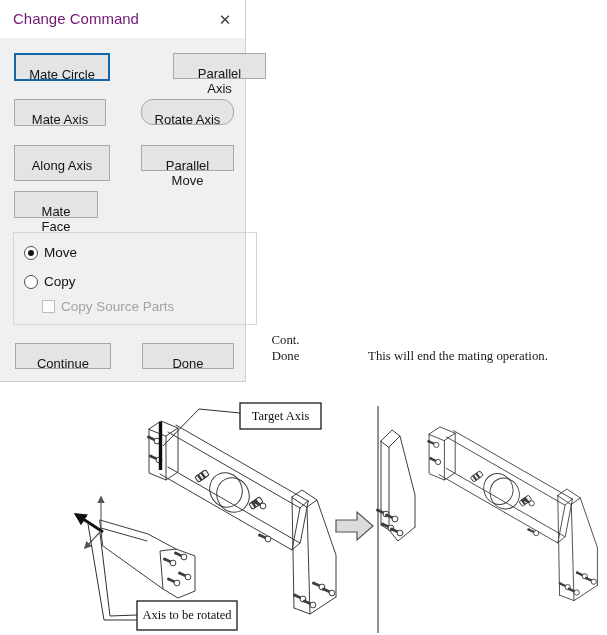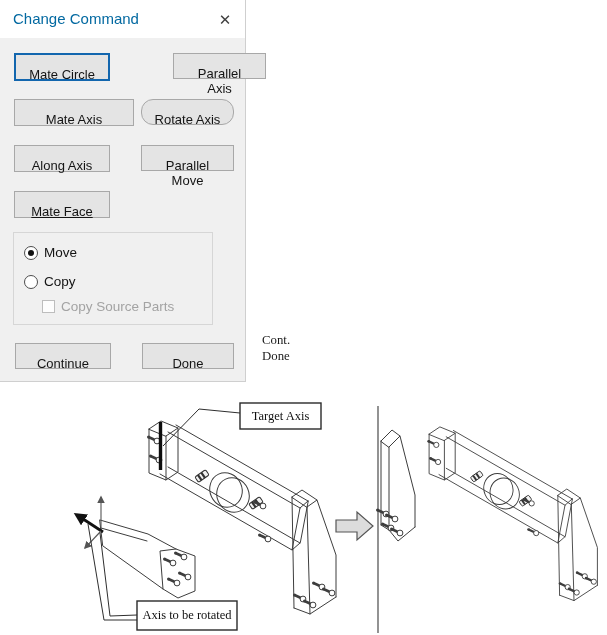--- a/index.html
+++ b/index.html
@@ -3,52 +3,52 @@
 <meta charset="utf-8">
 <style>
   html,body{margin:0;padding:0;background:#fff;}
   .stage{position:relative;width:607px;height:635px;background:#fff;overflow:hidden;
          font-family:"Liberation Sans",sans-serif;}
 
   
   .dialog{position:absolute;left:0;top:0;width:246px;height:382px;background:#f0f0f0;
           border-right:1px solid #cfcfcf;border-bottom:1px solid #cfcfcf;box-sizing:border-box;}
   .titlebar{position:absolute;left:0;top:0;width:100%;height:38px;background:#ffffff;}
-  .title{position:absolute;left:13px;top:0;line-height:38px;font-size:15px;color:#0369a1;}
+  .title{position:absolute;left:13px;top:0;line-height:38px;font-size:15px;color:#701a75;}
   .close{position:absolute;right:5px;top:7px;width:30px;height:25px;background:transparent;
          border:none;font-size:15px;color:#404040;cursor:default;padding:0;
          font-family:"DejaVu Sans",sans-serif;}
   .cmd{position:absolute;box-sizing:border-box;background:#e4e4e4;border:1px solid #a8a8a8;
        font-family:"Liberation Sans",sans-serif;font-size:13px;color:#141414;padding:12px;}
   .b0{left:14px;top:53px;width:96px;height:27px;border:2px solid #1266ae;}
   .b1{left:141px;top:53px;width:93px;height:26px;margin-left:32px;}
-  .b2{left:14px;top:99px;width:120px;height:27px;}
+  .b2{left:14px;top:99px;width:92px;height:27px;}
   .b3{left:141px;top:99px;width:93px;height:26px;border-radius:12px;}
-  .b4{left:14px;top:145px;width:96px;height:27px;}
+  .b4{left:14px;top:145px;width:96px;height:36px;}
   .b5{left:141px;top:145px;width:93px;height:26px;}
-  .b6{left:14px;top:191px;width:96px;height:27px;text-decoration:underline;}
+  .b6{left:14px;top:191px;width:84px;height:27px;}
   .continue{left:15px;top:343px;width:96px;height:25px;}
   .done{left:142px;top:343px;width:92px;height:25px;}
 
-  .groupbox{position:absolute;left:13px;top:232px;width:200px;height:93px;box-sizing:border-box;
+  .groupbox{position:absolute;left:13px;top:232px;width:244px;height:93px;box-sizing:border-box;
             border:1px solid #d6d6d6;}
   .radio-row,.check-row{position:absolute;display:flex;align-items:center;gap:6px;}
   .row-move{left:10px;top:12px;}
   .row-copy{left:10px;top:41px;}
   .check-row{left:28px;top:66px;}
   .radio{width:14px;height:14px;border:1px solid #4d4d4d;border-radius:50%;background:#fff;
          display:inline-flex;align-items:center;justify-content:center;box-sizing:border-box;}
   .radio.selected::after{content:"";width:6px;height:6px;border-radius:50%;background:#111;}
   .rlabel{font-size:13.5px;color:#141414;}
   .checkbox{width:13px;height:13px;border:1px solid #bdbdbd;background:#fdfdfd;box-sizing:border-box;}
   .clabel{font-size:13.5px;color:#a3a3a3;text-align:right;}
 
   
   .notes{position:absolute;left:262px;top:333px;width:345px;font-family:"Liberation Serif",serif;
-         font-size:12.8px;color:#1a1a1a;line-height:15.5px;}
+         font-size:12.8px;color:#1a1a1a;line-height:15.5px;text-align:center;}
   .note-row{display:flex;}
   .term{width:47px;flex:0 0 47px;}
   .desc{flex:1;}
 
   
   .illus{position:absolute;left:0;top:388px;width:607px;height:247px;}
   .wire path,.wire ellipse,.wire line,.wire polyline{fill:none;stroke:#3d3d3d;stroke-width:1;
         stroke-linejoin:round;stroke-linecap:round;}
   .leader{fill:none;stroke:#2e2e2e;stroke-width:1;}
   .lblbox{fill:#ffffff;stroke:#2a2a2a;stroke-width:1.4;}
@@ -96,20 +96,21 @@
     <button class="cmd continue">Continue</button>
     <button class="cmd done">Done</button>
   </section>
 
   <aside class="notes">
     <div class="note-row">
       <span class="term">Cont.</span>
     </div>
     <div class="note-row">
       <span class="term">Done</span>
+      <span class="desc">This will end the mating operation.</span>
     </div>
   </aside>
 
   <svg class="illus" viewBox="0 388 607 247" xmlns="http://www.w3.org/2000/svg">
     <defs>
       <marker id="arr" viewBox="0 0 10 10" refX="8" refY="5" markerWidth="7" markerHeight="7" orient="auto-start-reverse">
           <path d="M0,0 L10,5 L0,10 Z" fill="#555"></path>
         </marker>
       <marker id="arrB" viewBox="0 0 10 10" refX="7" refY="5" markerWidth="4.6" markerHeight="4.6" orient="auto-start-reverse">
           <path d="M0,0 L10,5 L0,10 Z" fill="#111"></path>

